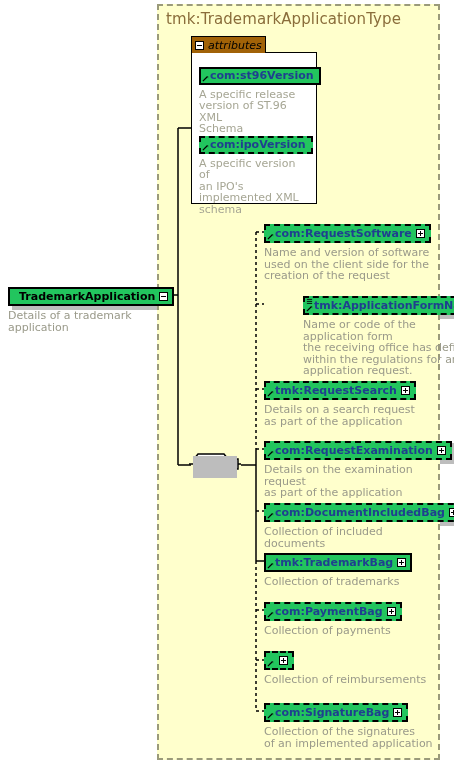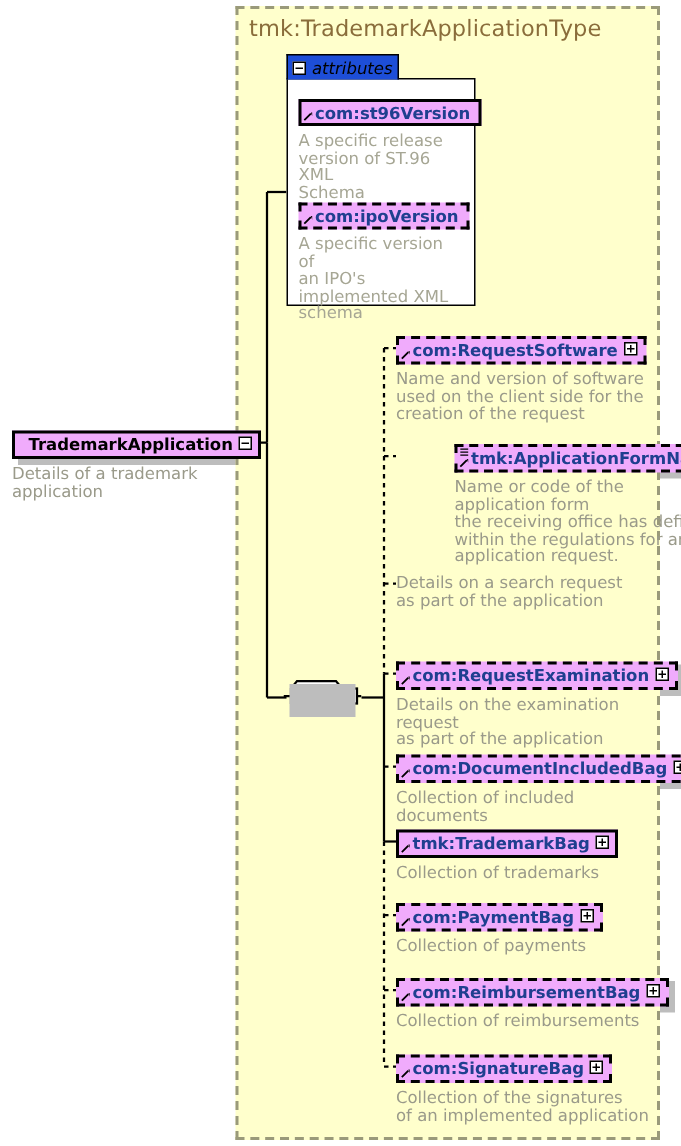--- a/index.html
+++ b/index.html
@@ -26,41 +26,41 @@
     letter-spacing:.1px;white-space:nowrap;
   }
 
   
   .attr-panel{
     position:absolute;left:191px;top:52px;width:126px;height:152px;
     background:#ffffff;border:1px solid #000;box-sizing:border-box;
   }
   .attr-tab{
     position:absolute;left:191px;top:36px;width:75px;height:17px;
-    background:#1d4ed8;border:1px solid #000;border-bottom:none;
+    background:#a16207;border:1px solid #000;border-bottom:none;
     box-sizing:border-box;
     display:flex;align-items:center;gap:4px;padding-left:3px;
   }
   .attr-tab .lbl{
     font-style:italic;font-size:11px;color:#000;line-height:1;
   }
   .pm-box{
     width:9px;height:9px;border:1px solid #000;background:#fff;
     position:relative;flex:none;box-sizing:border-box;
   }
   .pm-box::before{
     content:"";position:absolute;left:1px;right:1px;top:3px;
     height:1px;background:#000;
   }
 
   
   .node{position:absolute;}
   .node .box{
-    position:relative;display:inline-flex;align-items:flex-start;
-    background:#f0abfc;
+    position:relative;display:inline-flex;align-items:center;
+    background:#22c55e;
     padding:2px 4px 2px 9px;
     box-sizing:border-box;
     height:19px;
   }
   .node .box.solid{border:2px solid #000;}
   .node .box.dashed{border:2px dashed #000;}
   .node .box .name{
     font-size:11px;font-weight:bold;color:#1f3f8f;
     white-space:nowrap;line-height:1;
   }
@@ -245,20 +245,31 @@
         <span class="name">tmk:ApplicationFormName</span>
       </div>
     </div>
     <div class="desc" style="width:176px;">Name or code of the application form
 the receiving office has defined
 within the regulations for an
 application request.</div>
   </div>
 
   <div class="node" style="left:264px;top:379px;">
+    <div class="boxwrap">
+      <div class="shadow"></div>
+      <div class="box dashed">
+        <svg class="ref-arrow" viewBox="0 0 8 8">
+          <path d="M1 7 L6 2" stroke="#000" stroke-width="1.4" fill="none"></path>
+          <path d="M6 1.2 L7 1.2 L7 4 Z" fill="#000"></path>
+        </svg>
+        <span class="name">tmk:RequestSearch</span>
+        <span class="expander plus"></span>
+      </div>
+    </div>
     <div class="desc" style="width:170px;">Details on a search request
 as part of the application</div>
   </div>
 
   <div class="node" style="left:264px;top:439px;">
     <div class="boxwrap">
       <div class="shadow"></div>
       <div class="box dashed">
         <svg class="ref-arrow" viewBox="0 0 8 8">
           <path d="M1 7 L6 2" stroke="#000" stroke-width="1.4" fill="none"></path>
@@ -318,21 +329,20 @@
   </div>
 
   <div class="node" style="left:264px;top:650px;">
     <div class="boxwrap">
       <div class="shadow"></div>
       <div class="box dashed">
         <svg class="ref-arrow" viewBox="0 0 8 8">
           <path d="M1 7 L6 2" stroke="#000" stroke-width="1.4" fill="none"></path>
           <path d="M6 1.2 L7 1.2 L7 4 Z" fill="#000"></path>
         </svg>
-        <span class="name">com:ReimbursementBag</span>
         <span class="expander plus"></span>
       </div>
     </div>
     <div class="desc" style="width:172px;">Collection of reimbursements</div>
   </div>
 
   <div class="node" style="left:264px;top:701px;">
     <div class="boxwrap">
       <div class="shadow"></div>
       <div class="box dashed">

